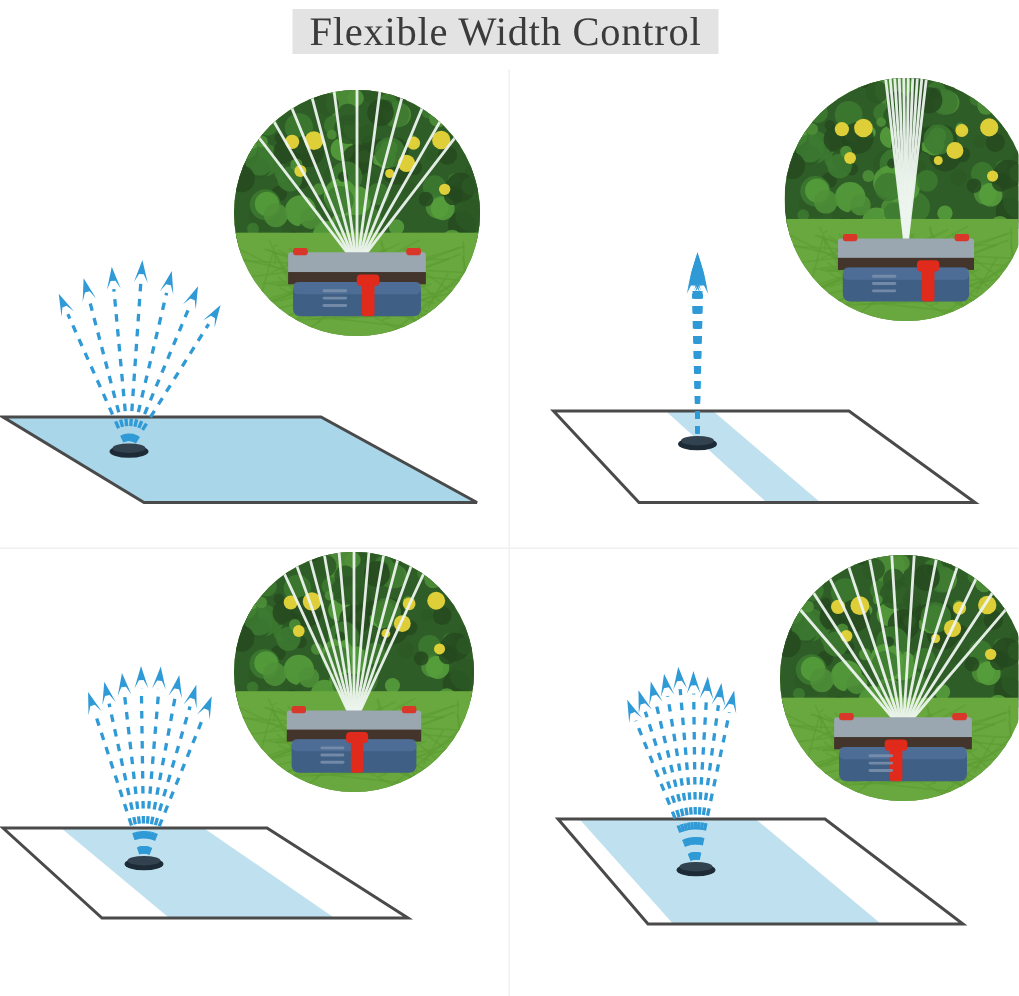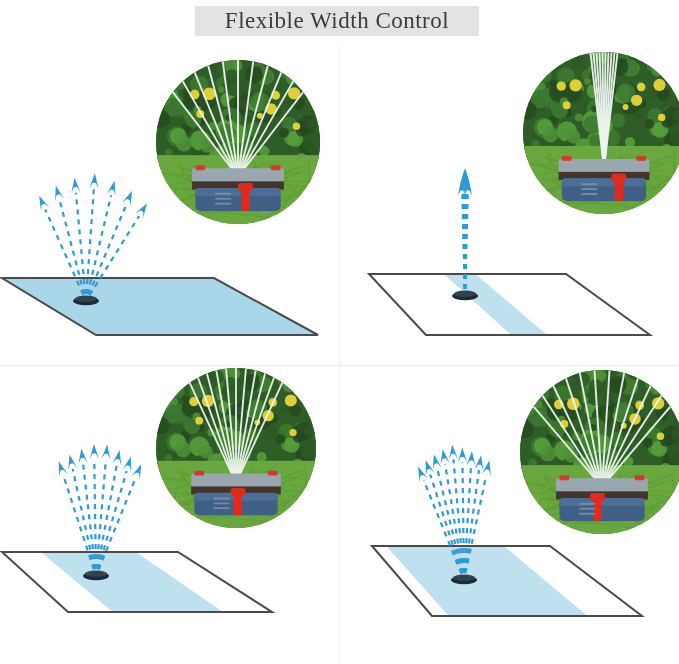--- a/index.html
+++ b/index.html
@@ -6,21 +6,21 @@
   body{width:679px;height:664px;background:#ffffff;font-family:"Liberation Serif",serif;overflow:hidden;position:relative;}
   #stage{position:absolute;left:0;top:0;width:679px;height:664px;background:#fff;}
 
   
   .title-band{
     position:absolute;left:195px;top:6px;width:284px;height:30px;
     background:#e3e3e3;display:flex;align-items:center;justify-content:center;
   }
   .title-band .title-text{
     font-family:"Liberation Serif",serif;
-    font-size:23px;line-height:30px;color:#3b3b3b;letter-spacing:.5px;white-space:nowrap;
+    font-size:27px;line-height:30px;color:#3b3b3b;letter-spacing:.5px;white-space:nowrap;
   }
 
   
   .divider-v{position:absolute;left:339px;top:46px;width:1px;height:618px;background:#f0f0f0;}
   .divider-h{position:absolute;left:0;top:365px;width:679px;height:1px;background:#efefef;}
 
   
   .panel{position:absolute;overflow:hidden;}
   #panel-0{left:0px;  top:46px;  width:339px;height:319px;}
   #panel-1{left:340px;top:46px;  width:339px;height:319px;}

